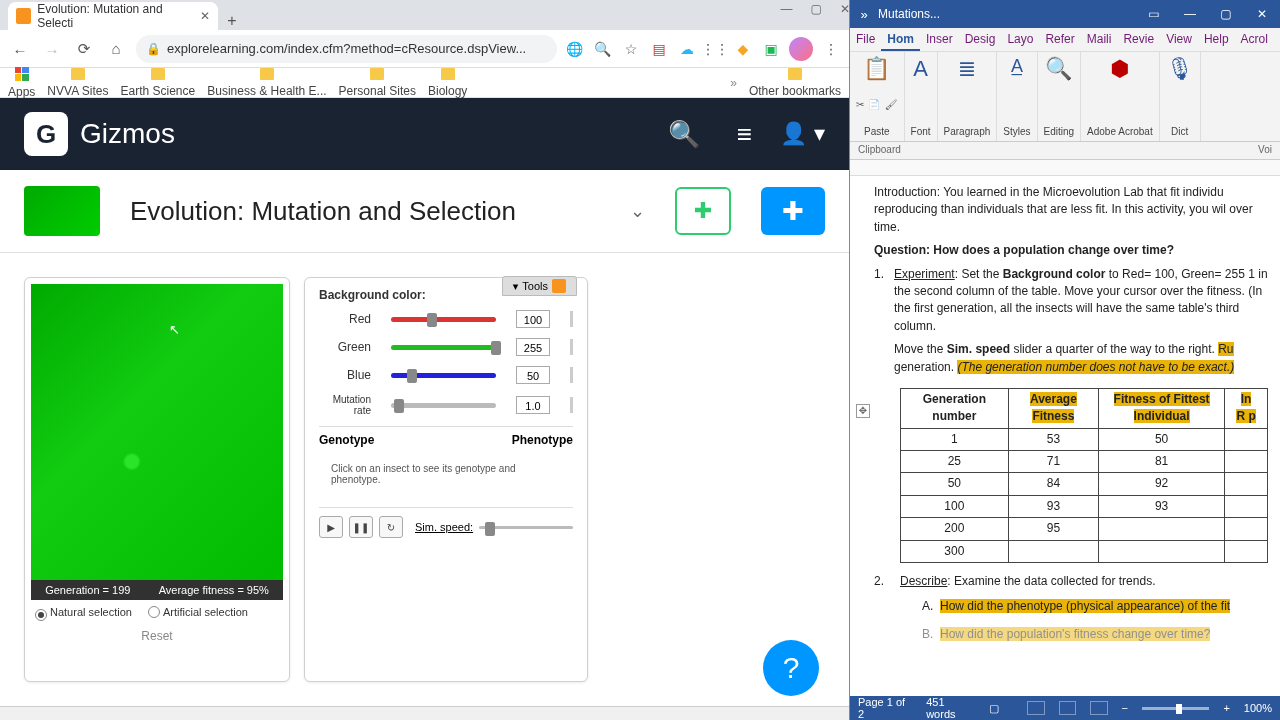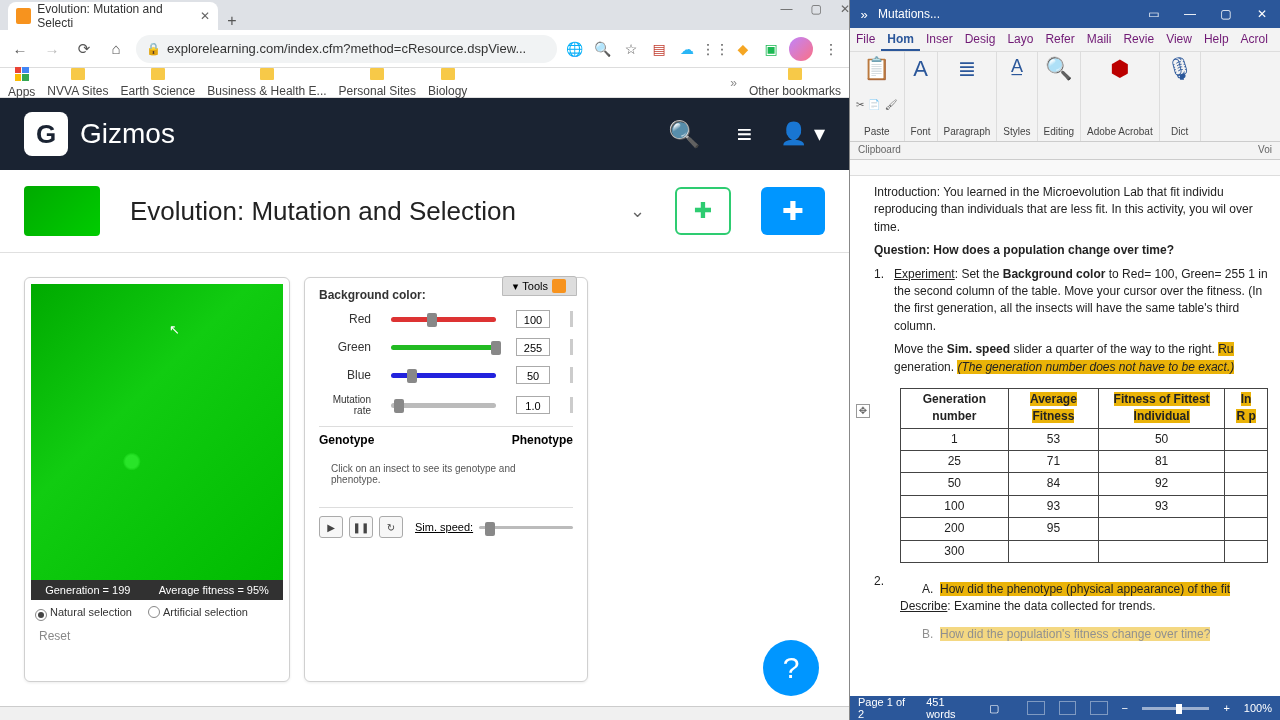--- a/index.html
+++ b/index.html
@@ -47,21 +47,21 @@
 .gz-body { flex: 1; padding: 24px; display: flex; gap: 14px; position: relative; }
 .card { background: #fff; border: 1px solid #d0d0d0; border-radius: 6px; box-shadow: 0 1px 3px rgba(0,0,0,.08); }
 .sim { width: 266px; padding: 6px; display: flex; flex-direction: column; }
 .sim-canvas { height: 296px; background: linear-gradient(135deg,#0a0 0%,#1c1 40%,#0b0 100%); position: relative; overflow: hidden; }
 .sim-canvas::before, .sim-canvas::after { content:""; position:absolute; width:200%; height:200%; background: radial-gradient(circle at 20% 30%, #3e3 6px, transparent 9px), radial-gradient(circle at 70% 60%, #2d2 8px, transparent 12px), radial-gradient(circle at 40% 80%, #4f4 7px, transparent 11px); opacity:.5; }
 .sim-cursor { position: absolute; top: 38px; left: 138px; color: #fff; font-size: 13px; }
 .sim-status { height: 20px; background: #222e; color: #fff; font-size: 11px; display: flex; justify-content: space-around; align-items: center; }
 .sim-modes { padding: 6px 4px; display: flex; gap: 16px; font-size: 11px; color: #333; }
 .radio { width: 12px; height: 12px; border: 1px solid #888; border-radius: 50%; display: inline-flex; align-items: center; justify-content: center; margin-right: 3px; vertical-align: -2px; }
 .radio.on::after { content:""; width: 6px; height: 6px; background: #444; border-radius: 50%; }
-.sim-reset { padding: 2px 8px; text-align: left; font-size: 12px; color: #888; }
+.sim-reset { padding: 2px 8px; text-align: center; font-size: 12px; color: #888; }
 
 .ctrl { width: 284px; padding: 10px 14px; position: relative; }
 .tools-tab { position: absolute; right: 10px; top: -2px; background: #ddd; border: 1px solid #bbb; border-radius: 3px 3px 0 0; font-size: 11px; padding: 2px 10px; display: flex; align-items: center; gap: 4px; }
 .tools-tab::after { content:""; width: 14px; height: 14px; background: #f7931e; border-radius: 2px; }
 .ctrl-label { font-size: 12px; font-weight: 700; color: #333; margin-bottom: 8px; }
 .slider-row { display: flex; align-items: center; gap: 20px; margin-bottom: 10px; font-size: 12px; }
 .slider-row .sl-lab { width: 52px; text-align: right; color: #333; }
 .track { flex: 1; height: 5px; border-radius: 3px; position: relative; }
 .thumb { position: absolute; top: -4px; width: 10px; height: 14px; background: #888; border-radius: 2px; transform: translateX(-50%); }
 .val { width: 34px; height: 18px; border: 1px solid #aaa; font-size: 11px; text-align: center; line-height: 18px; }
@@ -394,22 +394,22 @@
             <td>300</td>
             <td></td>
             <td></td>
             <td></td>
           </tr>
     </tbody>
       </table>
     <div class="step">
       <div class="n">2.</div>
       <div>
+        <p><span class="u">Describe</span><span>: Examine the data collected for trends.</span></p>
         <p style="margin:8px 0 0 22px">A.&nbsp;&nbsp;<span class="hl">How did the phenotype (physical appearance) of the fit</span></p>
-        <p><span class="u">Describe</span><span>: Examine the data collected for trends.</span></p>
         <p style="margin:10px 0 0 22px;opacity:.5">B.&nbsp;&nbsp;<span class="hl">How did the population's fitness change over time?</span></p>
       </div>
     </div>
   </div>
   <div class="w-status">
     <span>Page 1 of 2</span>
     <span>451 words</span>
     <span>▢</span>
     <div class="sp"></div>
     <div class="vbtn"></div>

